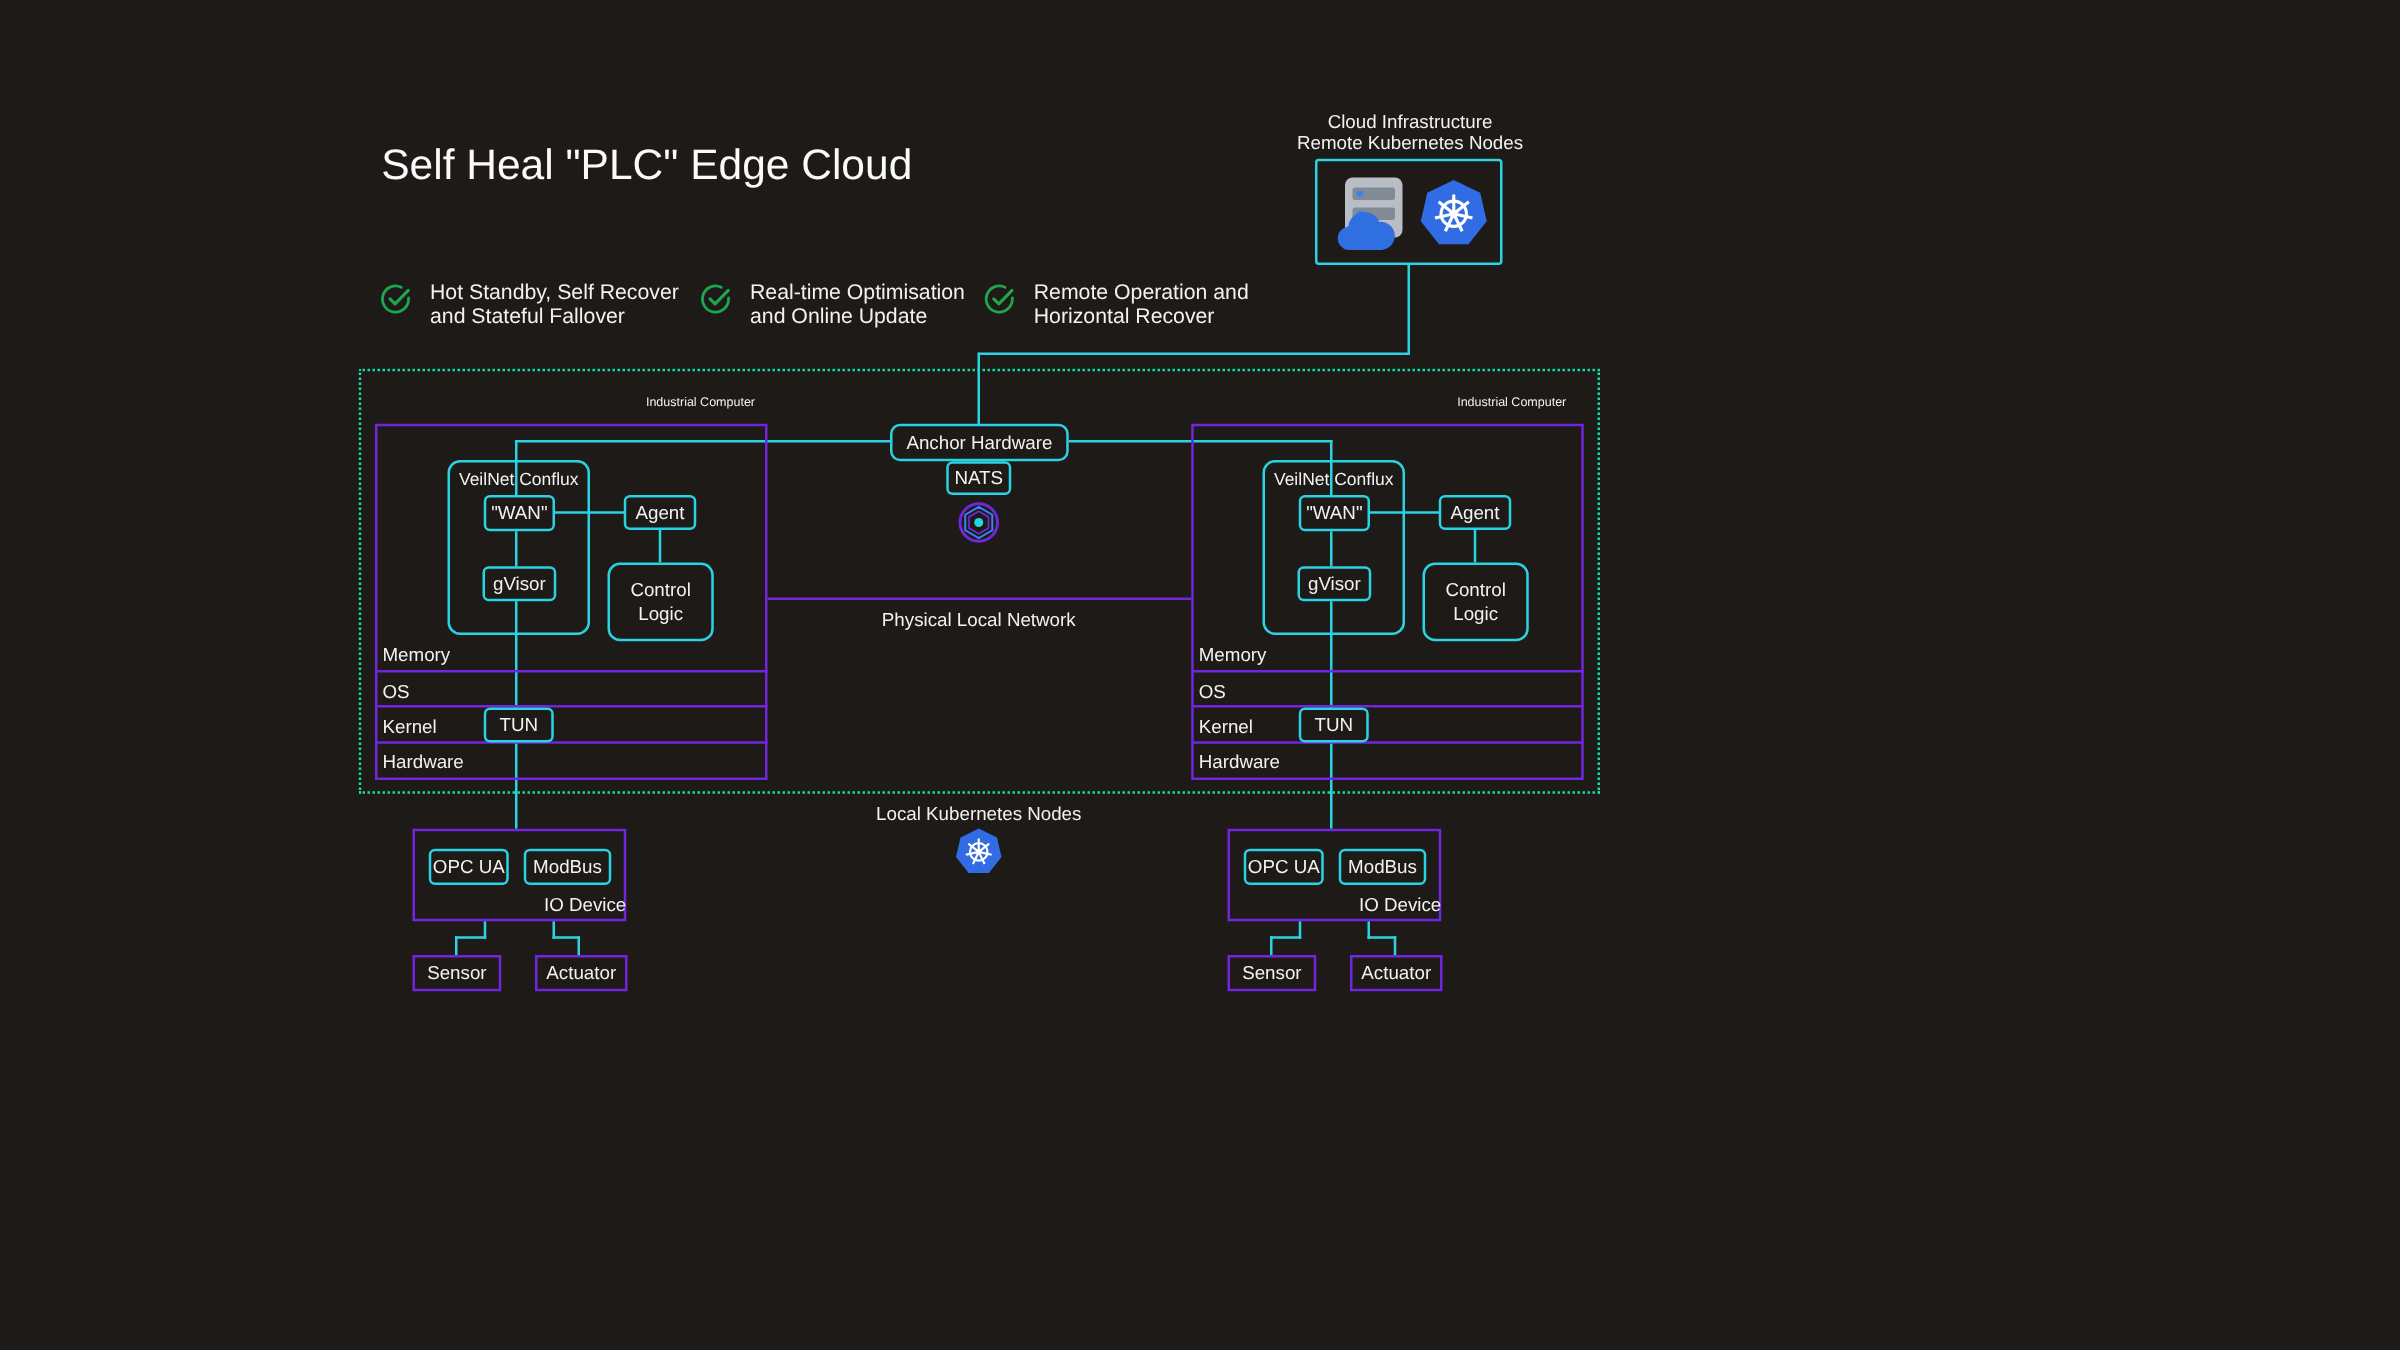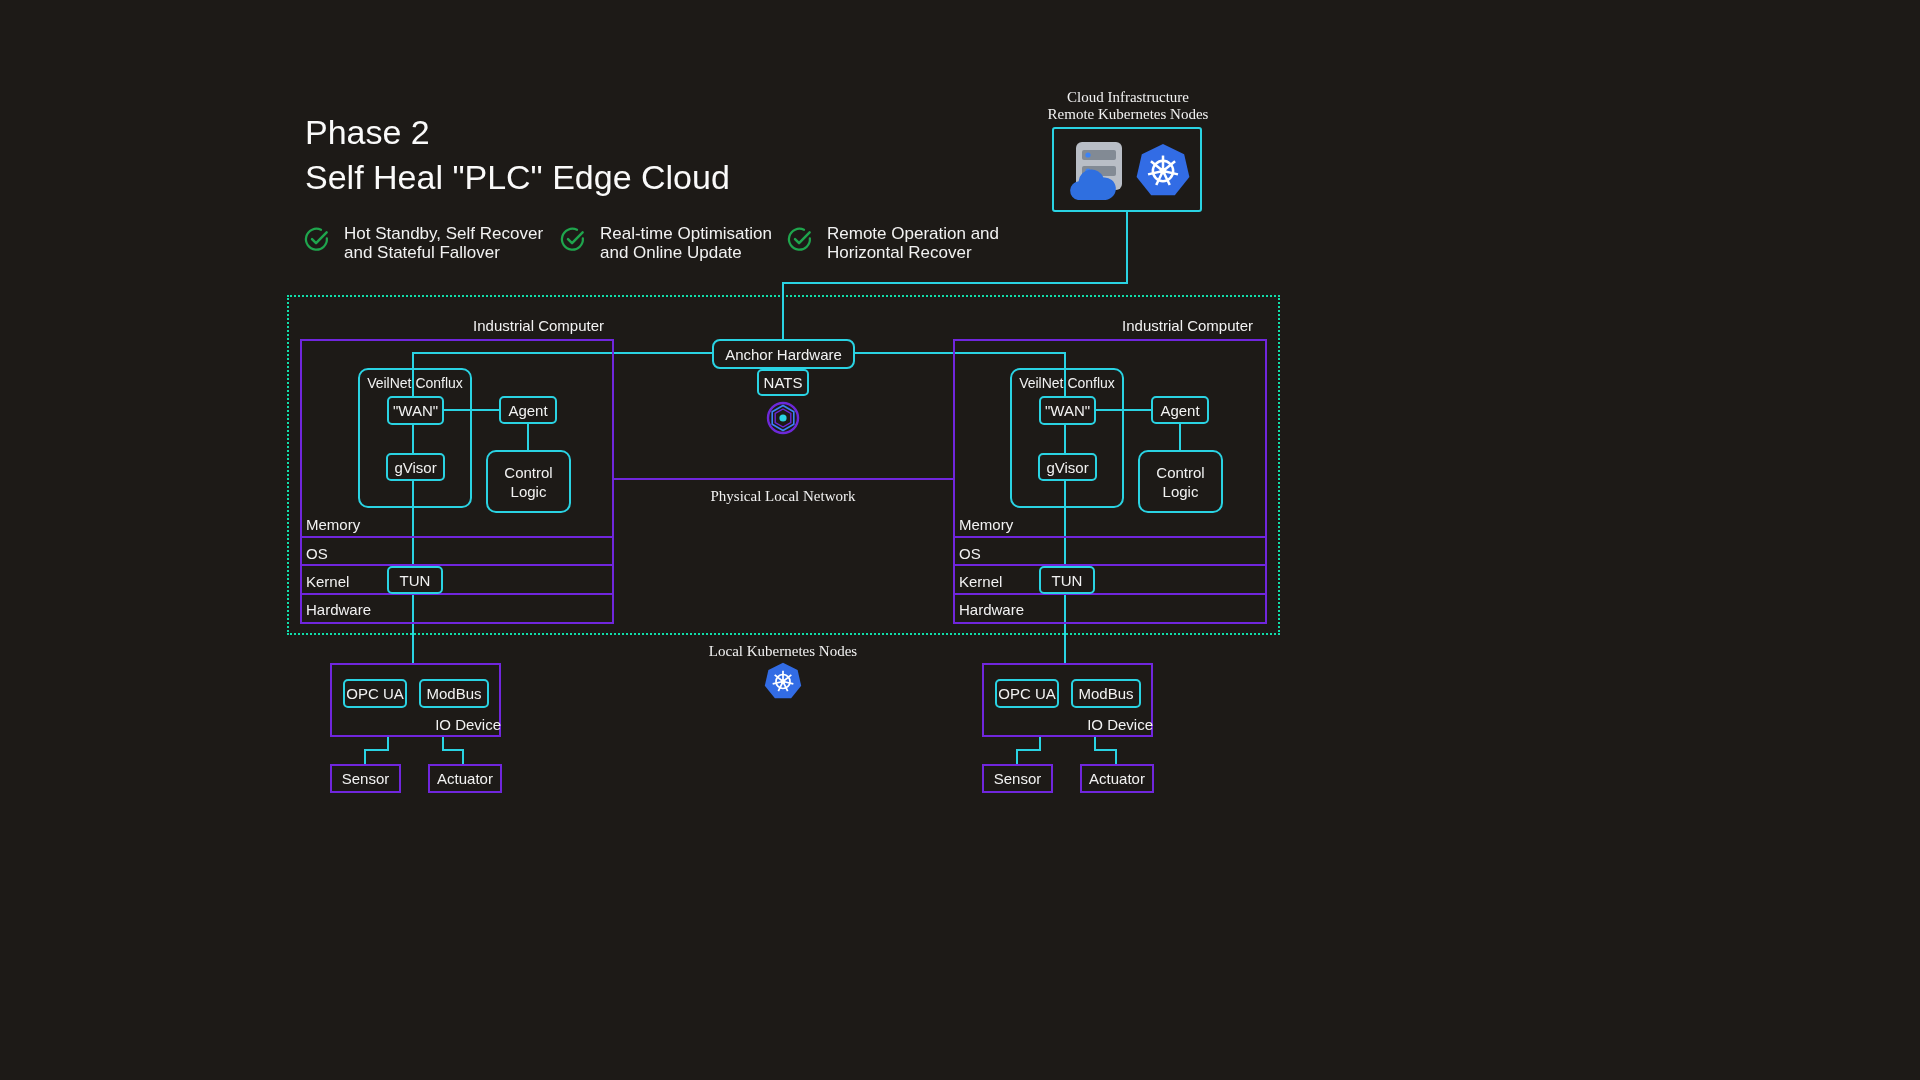--- a/index.html
+++ b/index.html
@@ -14,33 +14,32 @@
   
   .box{position:absolute;box-sizing:border-box;border:2px solid #2ad3e3;border-radius:5px;
        display:flex;align-items:center;justify-content:center;font-size:15px;background:#1d1a17;}
   .box.noBg{background:transparent;}
   .pbox{position:absolute;box-sizing:border-box;border:2px solid #7026dd;}
   .round{border-radius:10px;}
   .title{position:absolute;left:305px;top:110px;font-size:34px;line-height:45px;font-weight:500;color:#fafafa;}
   .feature{position:absolute;display:flex;gap:14px;}
   .feature .ficon{width:27px;height:27px;flex:0 0 27px;margin-top:2px;}
   .feature .ftext{font-size:17px;line-height:19px;}
-  .centerlbl{position:absolute;text-align:center;font-size:15px;line-height:17px;font-family:Liberation Serif, serif;}
+  .centerlbl{position:absolute;text-align:center;font-size:15px;line-height:17px;}
   .rowlbl{position:absolute;font-size:15px;line-height:19px;}
-  .icLabel{position:absolute;font-size:15px;text-align:right;}
+  .icLabel{position:absolute;font-size:10px;text-align:right;}
   .iolabel{position:absolute;font-size:15px;text-align:right;}
   .ctrl{line-height:19px;text-align:center;}
 </style>
 </head>
 <body>
 
 <div class="stage">
 
   <div class="title">
-    <div>Phase 2</div>
     <div>Self Heal "PLC" Edge Cloud</div>
   </div>
 
   <div class="feature" style="left:303px;top:224px;">
     <svg class="ficon" viewBox="0 0 24 24">
       <path d="M21.2 11a9.3 9.3 0 1 1-5.2-7.6" fill="none" stroke="#1fa54d" stroke-width="2" stroke-linecap="round"></path>
       <path d="M8 11.6l3.6 3.6 9.4-9.6" fill="none" stroke="#1fa54d" stroke-width="2.2" stroke-linecap="round" stroke-linejoin="round"></path>
     </svg>
     <div class="ftext">
       <div>Hot Standby, Self Recover</div>

